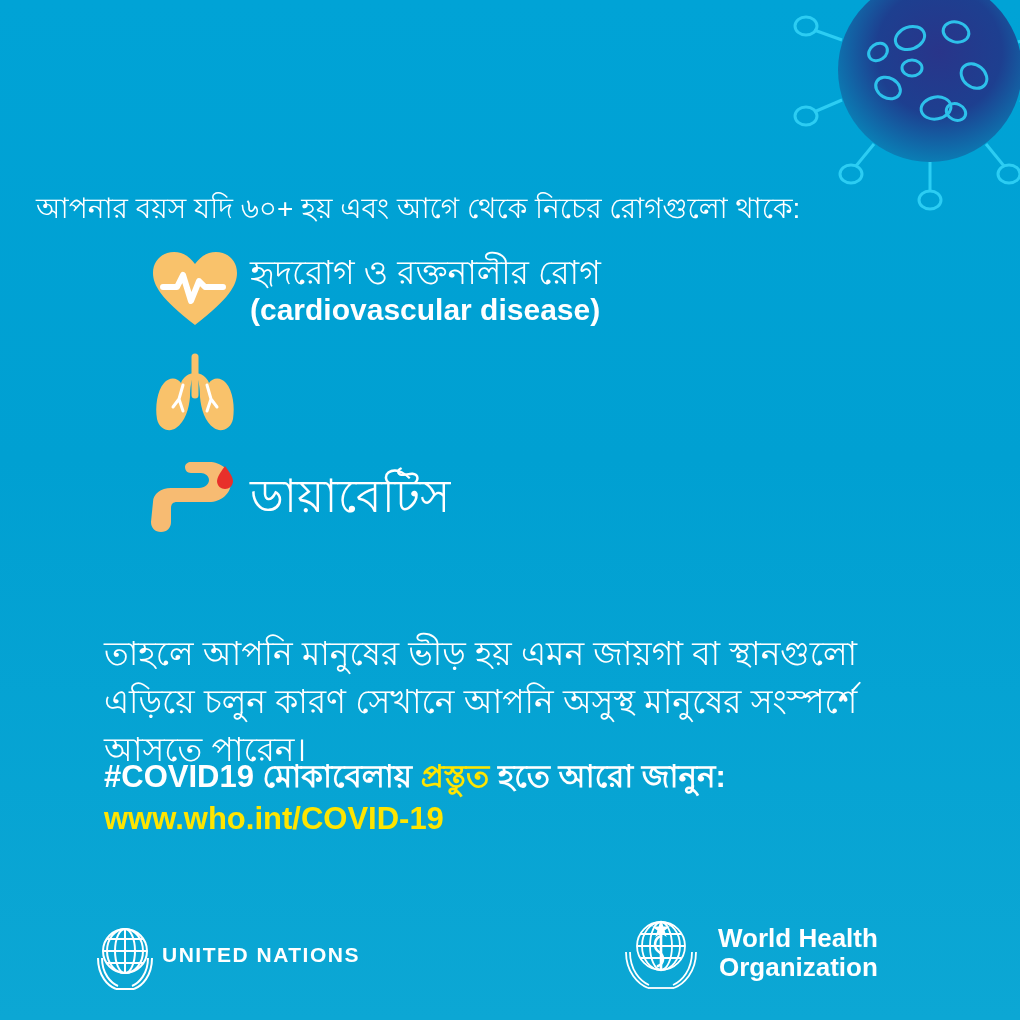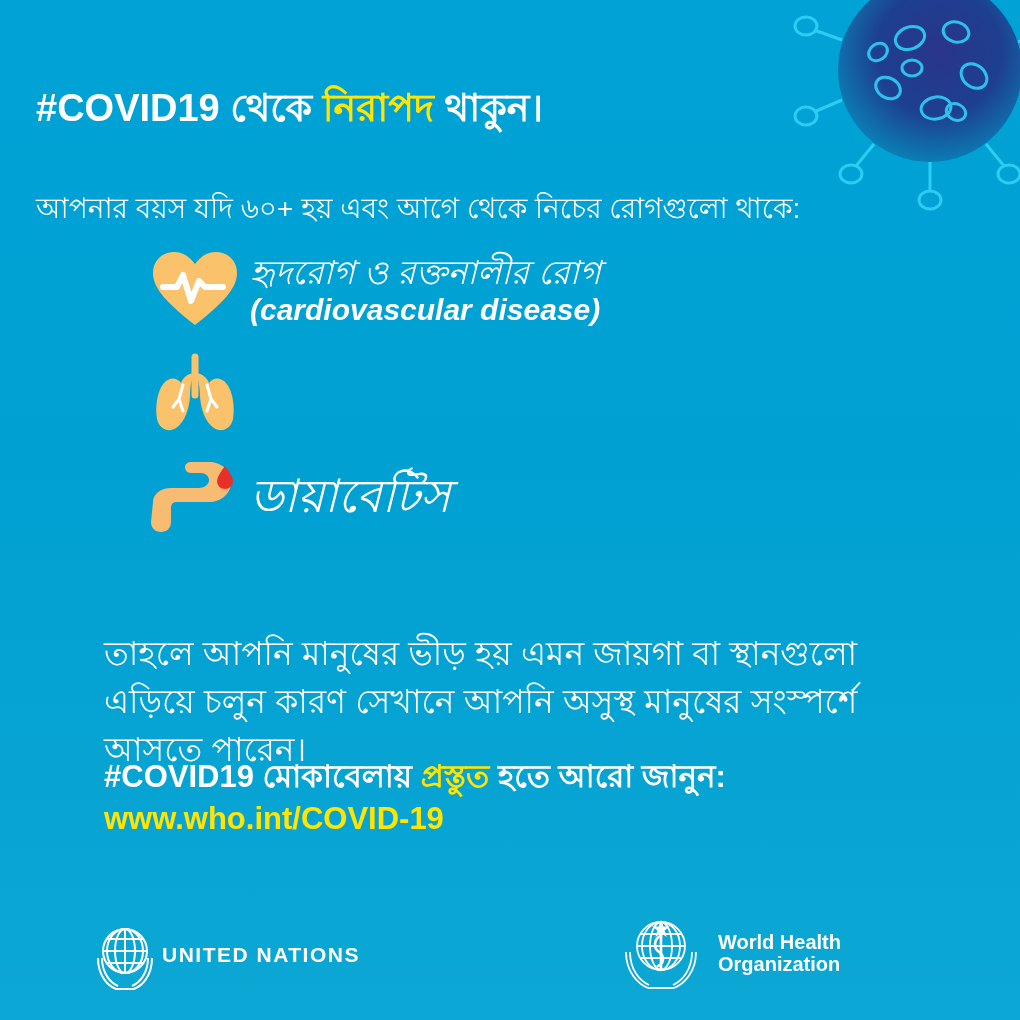--- a/index.html
+++ b/index.html
@@ -74,21 +74,20 @@
   }
   .cond-icon {
     width: 110px;
     flex: 0 0 110px;
     display: flex;
     align-items: center;
     justify-content: center;
   }
   .cond-text {
     color: #ffffff;
-    font-style: italic;
   }
   .cond-bn {
     font-size: 33px;
     line-height: 1.15;
     display: block;
   }
   .cond-en {
     font-size: 30px;
     font-weight: bold;
     line-height: 1.2;
@@ -147,23 +146,24 @@
   .logo-who {
     position: absolute;
     left: 618px;
     bottom: 24px;
     display: flex;
     align-items: center;
     gap: 14px;
   }
   .logo-who .logo-text {
     color: #ffffff;
-    font-size: 20px;
+    font-size: 26px;
     font-weight: bold;
     line-height: 1.12;
+    text-align: right;
   }
 </style>
 </head>
 <body>
 
 <div id="poster">
 
   <svg class="virus" viewBox="0 0 300 300">
     <defs>
       <radialGradient id="vg" cx="55%" cy="40%" r="62%">
@@ -200,23 +200,20 @@
       <ellipse cx="196" cy="72" rx="13" ry="10" transform="rotate(15 196 72)"></ellipse>
       <ellipse cx="214" cy="116" rx="14" ry="11" transform="rotate(40 214 116)"></ellipse>
       <ellipse cx="176" cy="148" rx="15" ry="11" transform="rotate(-10 176 148)"></ellipse>
       <ellipse cx="128" cy="128" rx="13" ry="10" transform="rotate(30 128 128)"></ellipse>
       <ellipse cx="152" cy="108" rx="10" ry="8"></ellipse>
       <ellipse cx="196" cy="152" rx="10" ry="8" transform="rotate(25 196 152)"></ellipse>
       <ellipse cx="118" cy="92" rx="10" ry="8" transform="rotate(-35 118 92)"></ellipse>
     </g>
   </svg>
 
-  <div class="headline">
-    <span>#COVID19 থেকে </span><span class="hl-yellow">নিরাপদ</span><span> থাকুন।</span>
-  </div>
 
   <div class="intro">আপনার বয়স যদি ৬০+ হয় এবং আগে থেকে নিচের রোগগুলো থাকে:</div>
 
   <div class="conditions">
 
     <div class="cond-row row1">
       <div class="cond-icon">
         <svg width="92" height="80" viewBox="0 0 92 80">
           <path d="M46 76 C12 50 4 36 4 24 C4 11 14 3 25 3 C34 3 41 8 46 15 C51 8 58 3 67 3 C78 3 88 11 88 24 C88 36 80 50 46 76 Z" fill="#f9c26b"></path>
           <polyline points="14,38 28,38 34,26 42,52 50,32 56,38 74,38" fill="none" stroke="#ffffff" stroke-width="6" stroke-linejoin="round" stroke-linecap="round"></polyline>

